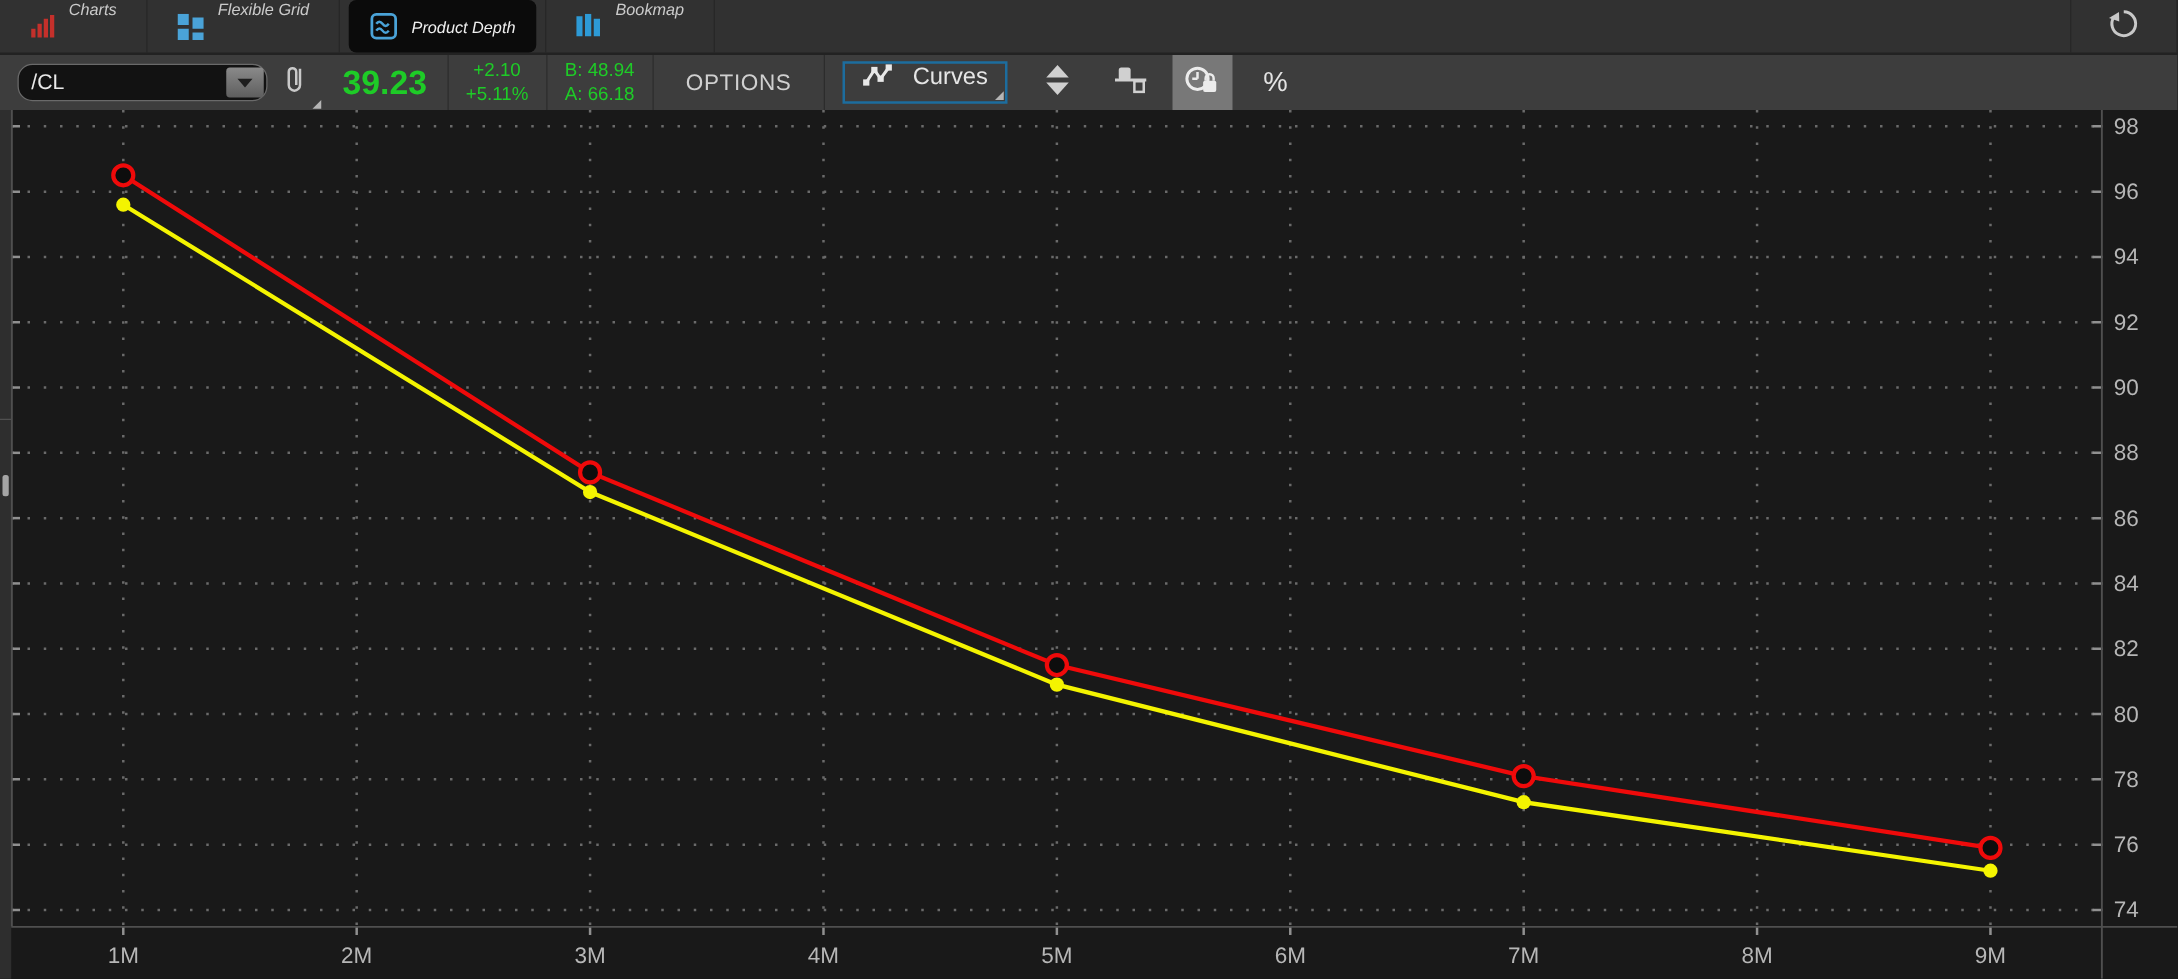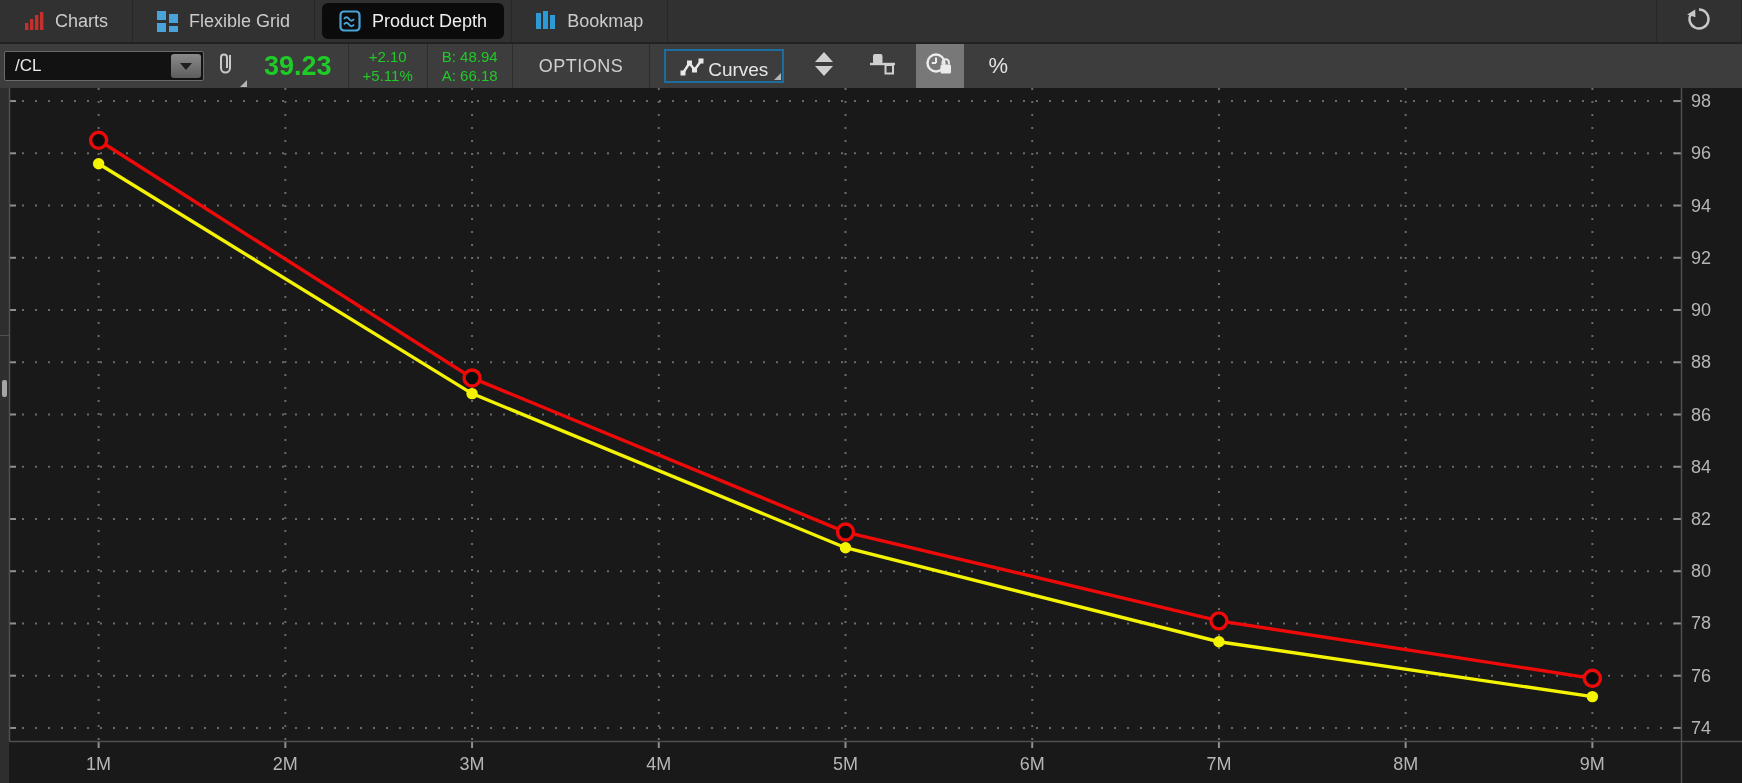--- a/index.html
+++ b/index.html
@@ -6,52 +6,52 @@
   * { box-sizing: border-box; }
   html,body { margin:0; padding:0; background:#191919; }
   body { width:1742px; height:783px; overflow:hidden;
          font-family:"Liberation Sans", sans-serif; }
   .app { position:relative; width:1742px; height:783px; background:#191919; }
 
   
   .tabbar { position:absolute; left:0; top:0; width:1742px; height:44px;
             background:#313131; border-bottom:2px solid #222;
             display:flex; align-items:stretch; }
-  .tab { display:flex; align-items:center; gap:11px; padding:0 24px;
-         color:#cbcbcb; font-size:18px; border-right:1px solid #272727; cursor:default; }
+  .tab { display:flex; gap:11px; padding:0 24px;
+         color:#cbcbcb; font-size:13px; border-right:1px solid #272727; cursor:default;font-style:italic; }
   .tab .ticon { display:flex; align-items:center; }
   .tab.active { padding:0 7px; border-right:1px solid #272727; }
   .pill { display:flex; align-items:center; gap:11px; background:#0b0b0b;
           border-radius:6px; padding:7px 17px; color:#efefef; }
   .tab-spacer { flex:1; }
   .refresh-cell { width:86px; border-left:1px solid #272727; border-right:1px solid #272727;
                   display:flex; align-items:center; justify-content:center; cursor:pointer; }
 
   
   .toolbar { position:absolute; left:0; top:44px; width:1742px; height:44px;
              background:#3d3d3d; display:flex; align-items:center; }
   .tcell { height:44px; display:flex; align-items:center; }
   .sep-r { border-right:1px solid #2c2c2c; }
-  .symbolbox { width:200px; height:30px; margin-left:4px; background:#121212;
-               border:1px solid #6a6a6a; border-radius:2px;
+  .symbolbox { width:200px; height:30px; margin-left:14px; background:#121212;
+               border:1px solid #6a6a6a; border-radius:12px;
                display:flex; align-items:center; justify-content:space-between;
                padding-left:10px; color:#e9e9e9; font-size:17px; cursor:text; }
   .dropbtn { width:30px; height:24px; margin-right:2px; border-radius:3px;
              background:linear-gradient(#8a8a8a,#5e5e5e);
              display:flex; align-items:center; justify-content:center; cursor:pointer; }
   .dropbtn .tri { width:0; height:0; border-left:6px solid transparent;
                   border-right:6px solid transparent; border-top:7px solid #1e1e1e; }
   .linkcell { position:relative; width:44px; justify-content:center; }
   .price { color:#1ecb27; font-size:27px; font-weight:bold; padding:0 16px; }
   .greencol { display:flex; flex-direction:column; justify-content:center;
               color:#1ecb27; font-size:15px; line-height:19px; padding:0 14px; }
   .btn-text { padding:0 26px; color:#d0d0d0; font-size:18px; letter-spacing:0.5px; cursor:pointer; }
   .btn-futures { background:#6f6f6f; color:#f2f2f2; }
   .curvesbtn { position:relative; height:34px; margin-left:14px; padding:0 14px;
-               display:flex; align-items:flex-end; gap:4px; background:#3d3d3d;
+               display:flex; align-items:flex-start; gap:16px; background:#3d3d3d;
                border:2px solid #1d6d9e; color:#e6e6e6; font-size:19px; cursor:pointer; }
   .notch { position:absolute; right:1px; bottom:1px; width:0; height:0;
            border-style:solid; border-width:0 0 7px 7px;
            border-color:transparent transparent #b5b5b5 transparent; }
   .iconbtn { width:48px; height:44px; display:flex; align-items:center;
              justify-content:center; cursor:pointer; }
   .iconbtn.selected { background:#787878; }
   .pct { color:#e3e3e3; font-size:22px; }
 
   

